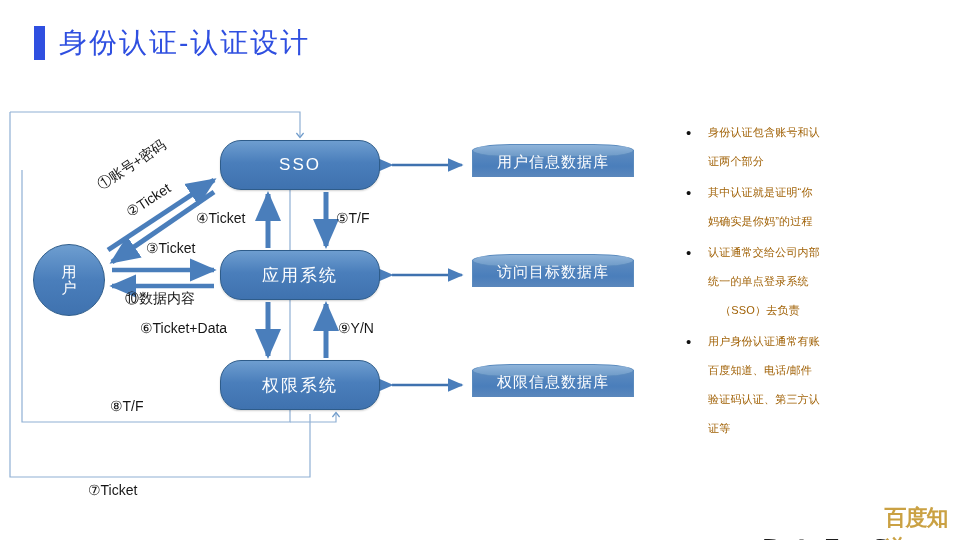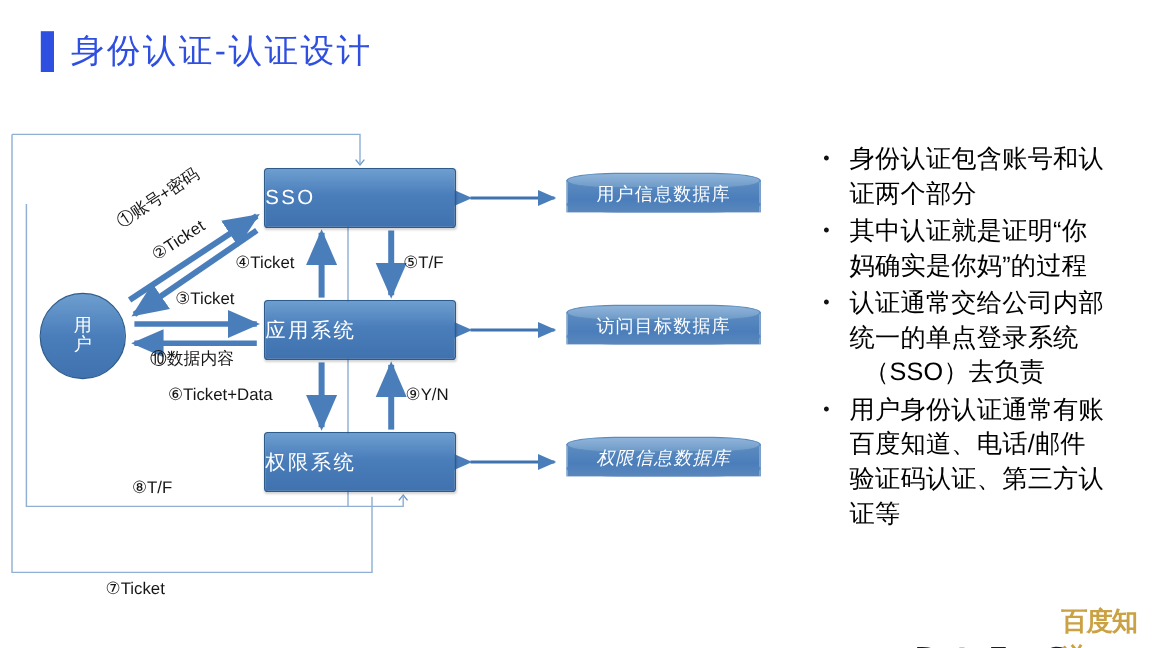--- a/index.html
+++ b/index.html
@@ -41,26 +41,26 @@
   
   #diagram {
     position: absolute;
     left: 0; top: 92px;
     width: 680px; height: 430px;
   }
   #diagram svg { display: block; }
 
   .node-box {
     position: absolute;
-    border-radius: 3px;
+    border-radius: 21px;
     background: linear-gradient(180deg, #6E9ED0 0%, #4A7EBB 45%, #3F72AF 100%);
     border: 1.6px solid #2E5C8A;
     box-sizing: border-box;
     color: #ffffff;
-    display: flex; align-items: center; justify-content: flex-start;
+    display: flex; align-items: center; justify-content: center;
     font-size: 17px;
     letter-spacing: 2px;
     box-shadow: 0 1px 2px rgba(0,0,0,0.18);
   }
   #box-sso      { left: 220px; top: 48px;  width: 160px; height: 50px; }
   #box-app      { left: 220px; top: 158px; width: 160px; height: 50px; }
   #box-auth     { left: 220px; top: 268px; width: 160px; height: 50px; }
 
   #user-circle {
     position: absolute;
@@ -113,21 +113,21 @@
     width: 162px; height: 22px;
     display: flex; align-items: center; justify-content: center;
     color: #ffffff;
     font-size: 15px;
     letter-spacing: 1px;
     z-index: 4;
     white-space: nowrap;
   }
   #db-user  { left: 472px; top: 52px; }
   #db-target{ left: 472px; top: 162px; }
-  #db-perm  { left: 472px; top: 272px; font-style: italic; }
+  #db-perm  { left: 472px; top: 272px; }
 
   
   .flab {
     position: absolute;
     font-size: 14px;
     color: #161616;
     white-space: nowrap;
     font-family: "Liberation Sans", sans-serif;
   }
   .flab.rot-up   { transform: rotate(-33deg); transform-origin: left bottom; }
@@ -157,23 +157,23 @@
   .bullet-dot {
     width: 22px;
     flex: 0 0 22px;
     font-size: 15px;
     line-height: 29px;
     color: #111;
     text-align: left;
   }
   .bullet-text {
     flex: 1 1 auto;
-    font-size: 21px;
+    font-size: 11px;
     line-height: 29px;
-    color: #000000;
+    color: #a16207;
     letter-spacing: 0.2px;
   }
   .bullet-text .cont {
     display: block;
   }
   .bullet-text .indent {
     display: block;
     padding-left: 12px;
   }
 

